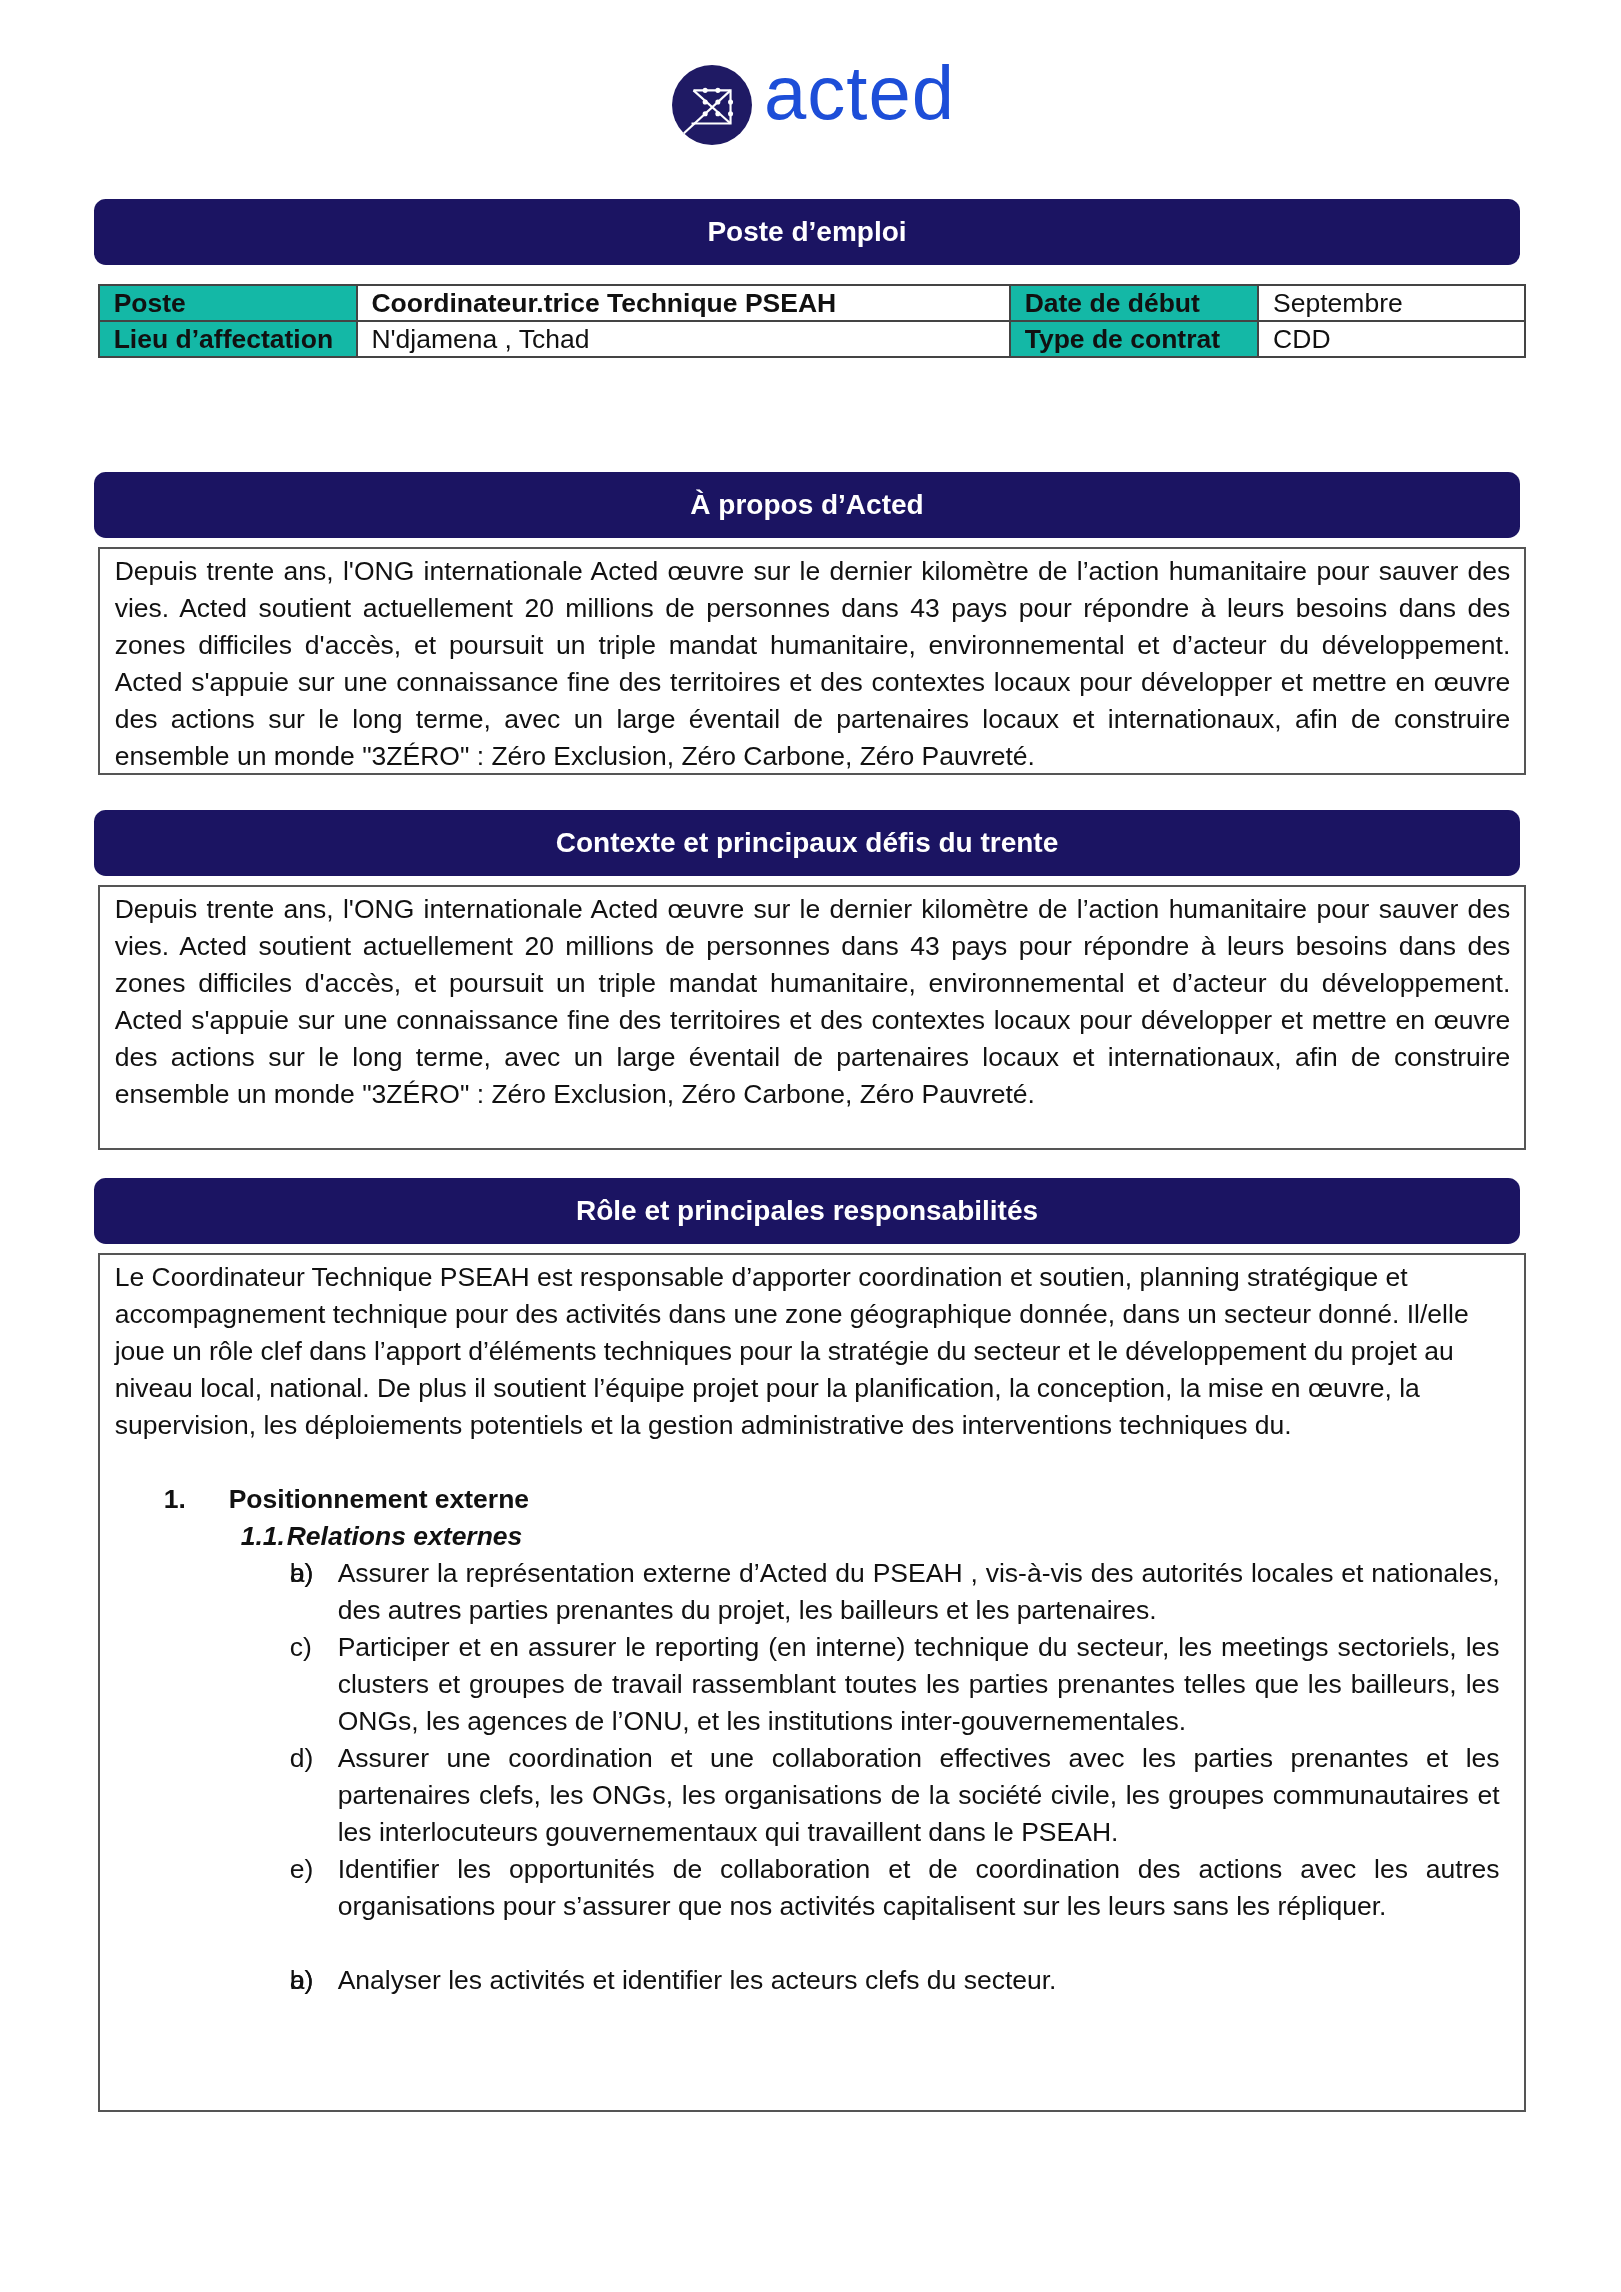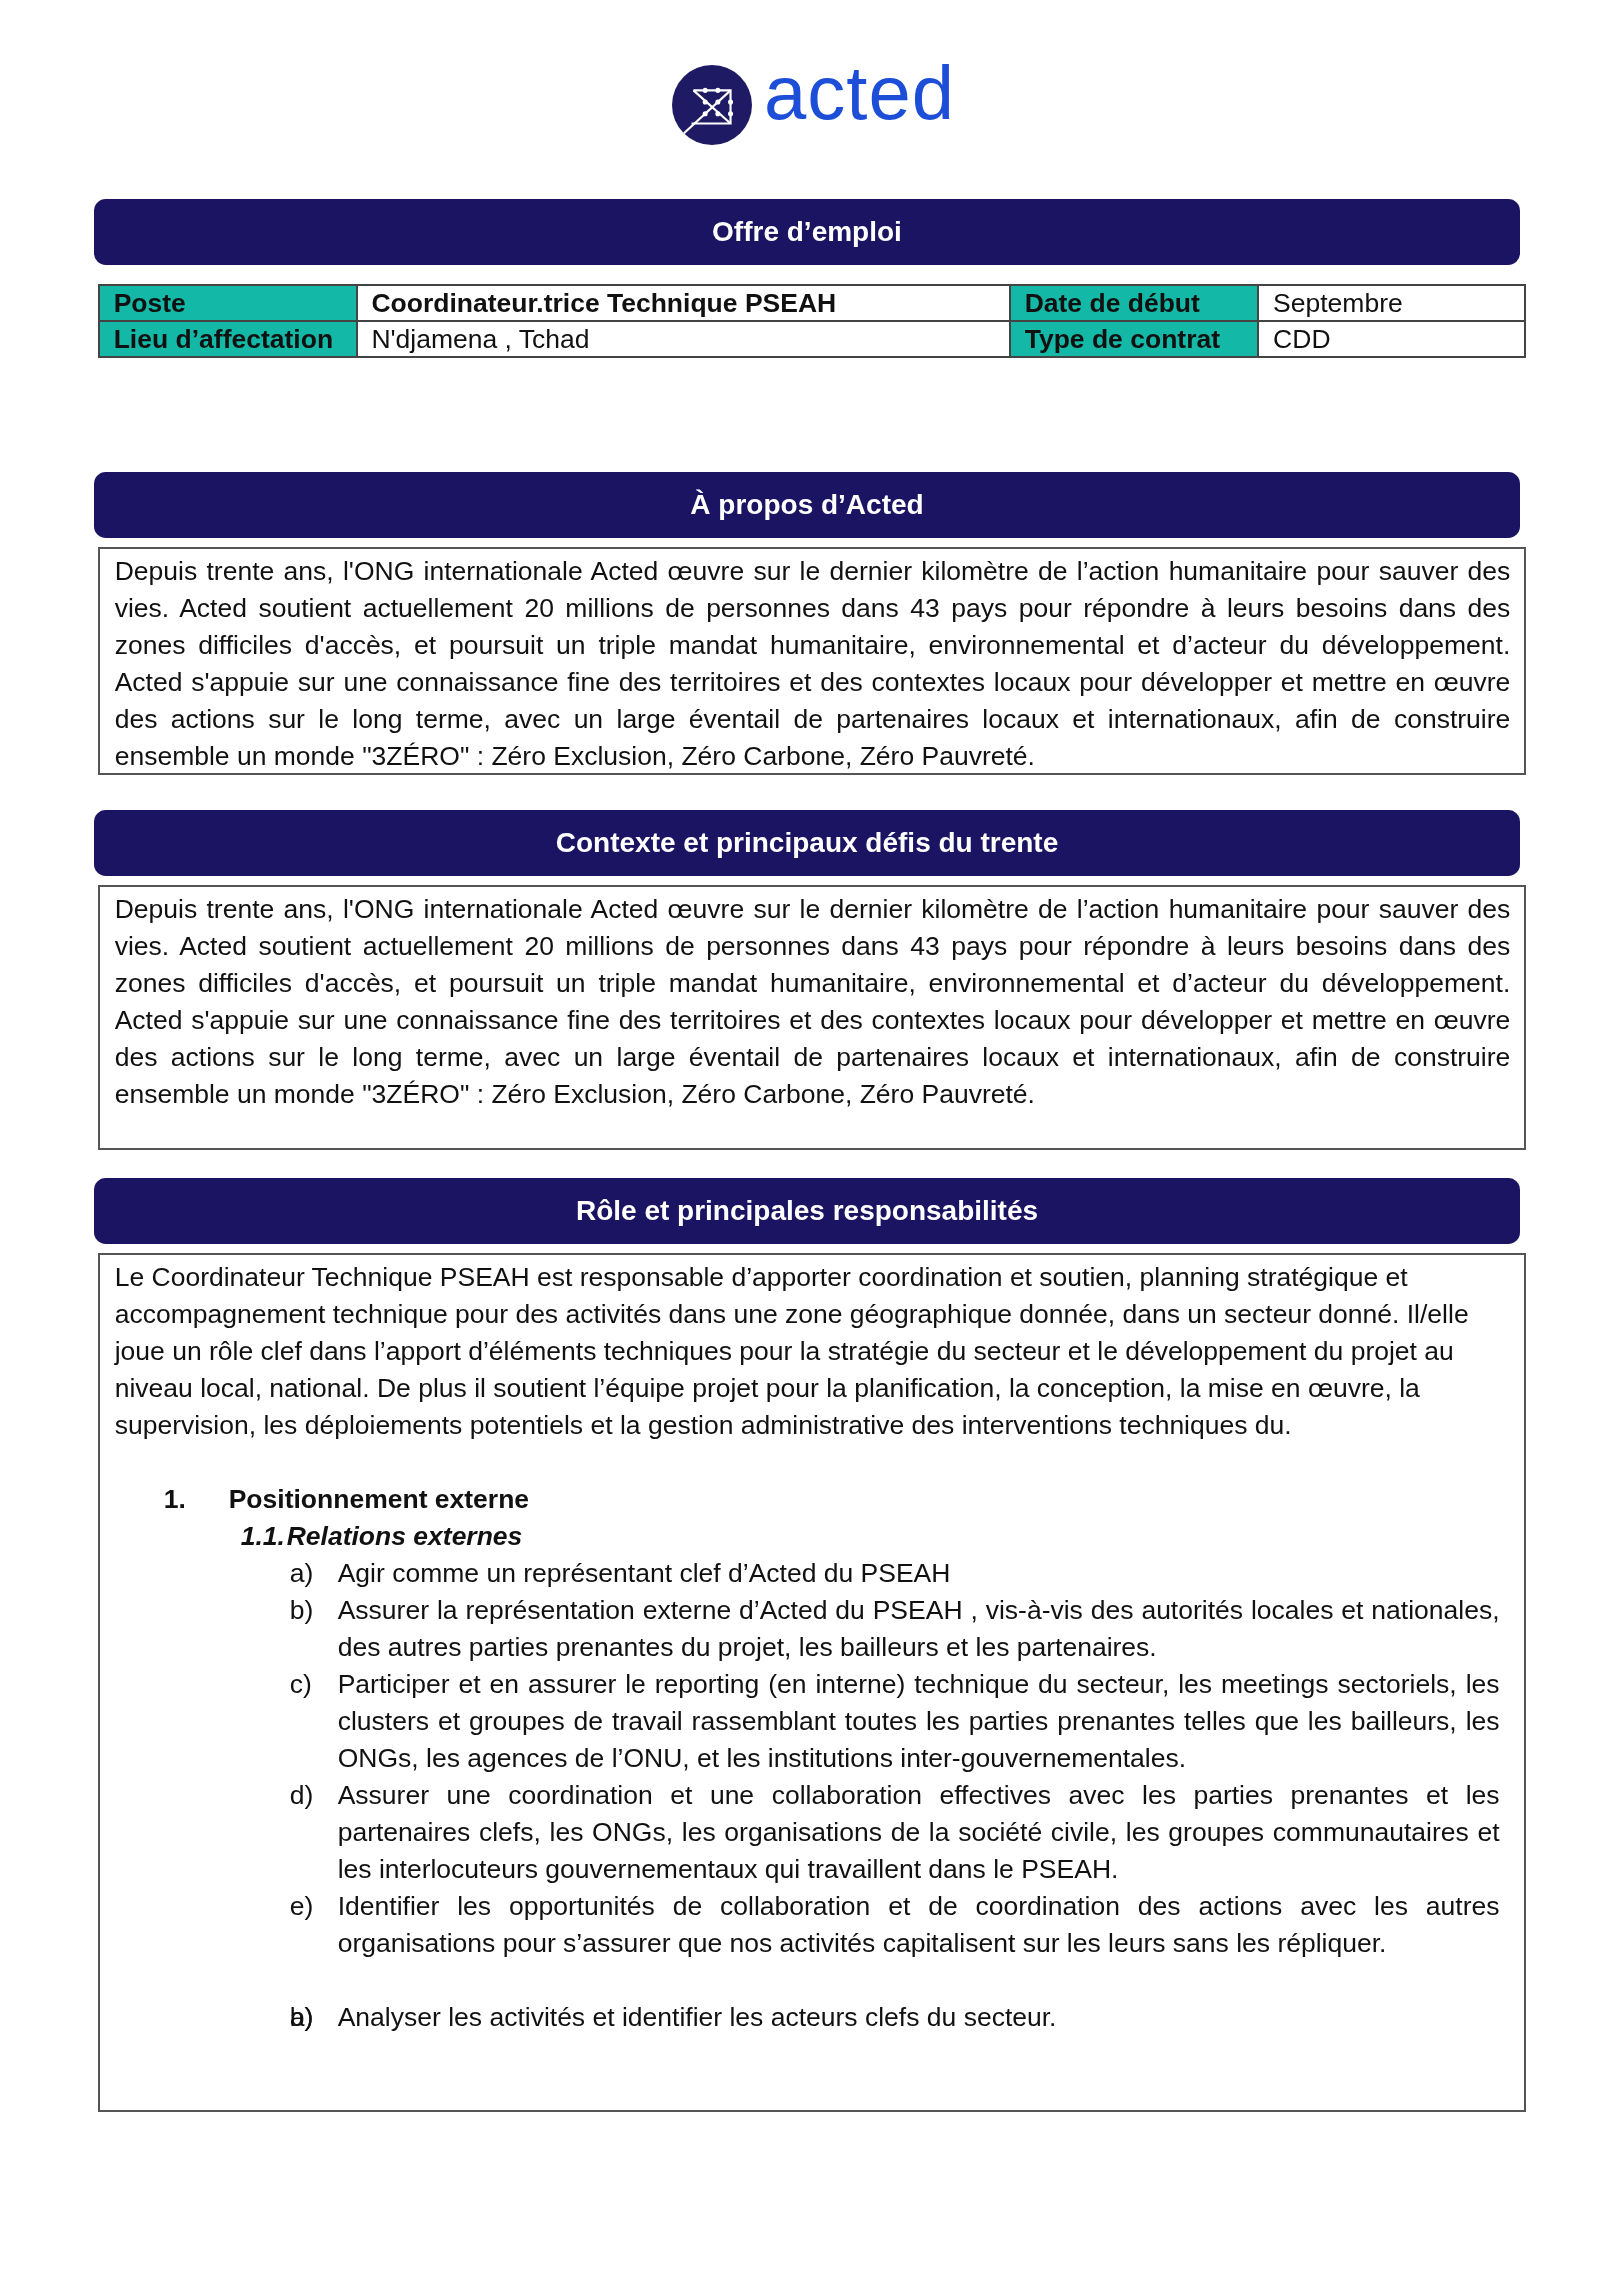--- a/index.html
+++ b/index.html
@@ -57,21 +57,21 @@
         <circle cx="34" cy="38" r="2.6"></circle>
           <circle cx="47" cy="38" r="2.6"></circle>
         <circle cx="34" cy="50" r="2.6"></circle>
           <circle cx="47" cy="50" r="2.6"></circle>
       </g>
     </svg>
   </div>
   <div class="logo-text">acted</div>
 </div>
 
-<div class="abs bar" style="top:199px;">Offre d’emploi</div>
+<div class="abs bar" style="top:199px;">Poste d’emploi</div>
 
 <table class="abs info-table">
   <colgroup>
     <col style="width:258px">
       <col style="width:655px">
       <col style="width:249px">
       <col style="width:267px">
   </colgroup>
   <tbody>
       <tr class="r1">
@@ -108,21 +108,20 @@
     <span class="num">1.</span>
     <span>Positionnement externe</span>
   </div>
 
   <div class="lvl2">
     <span class="num">1.1.</span>
     <span>Relations externes</span>
   </div>
   <div class="item">
     <span class="num">a)</span>
-    <span>Agir comme un représentant clef d’Acted du PSEAH</span>
   </div>
   <div class="item">
     <span class="num">b)</span>
     <span>Assurer la représentation externe d’Acted du PSEAH , vis-à-vis des autorités locales et nationales, des autres parties prenantes du projet, les bailleurs et les partenaires.</span>
   </div>
   <div class="item">
     <span class="num">c)</span>
     <span>Participer et en assurer le reporting (en interne) technique du secteur, les meetings sectoriels, les clusters et groupes de travail rassemblant toutes les parties prenantes telles que les bailleurs, les ONGs, les agences de l’ONU, et les institutions inter-gouvernementales.</span>
   </div>
   <div class="item">

